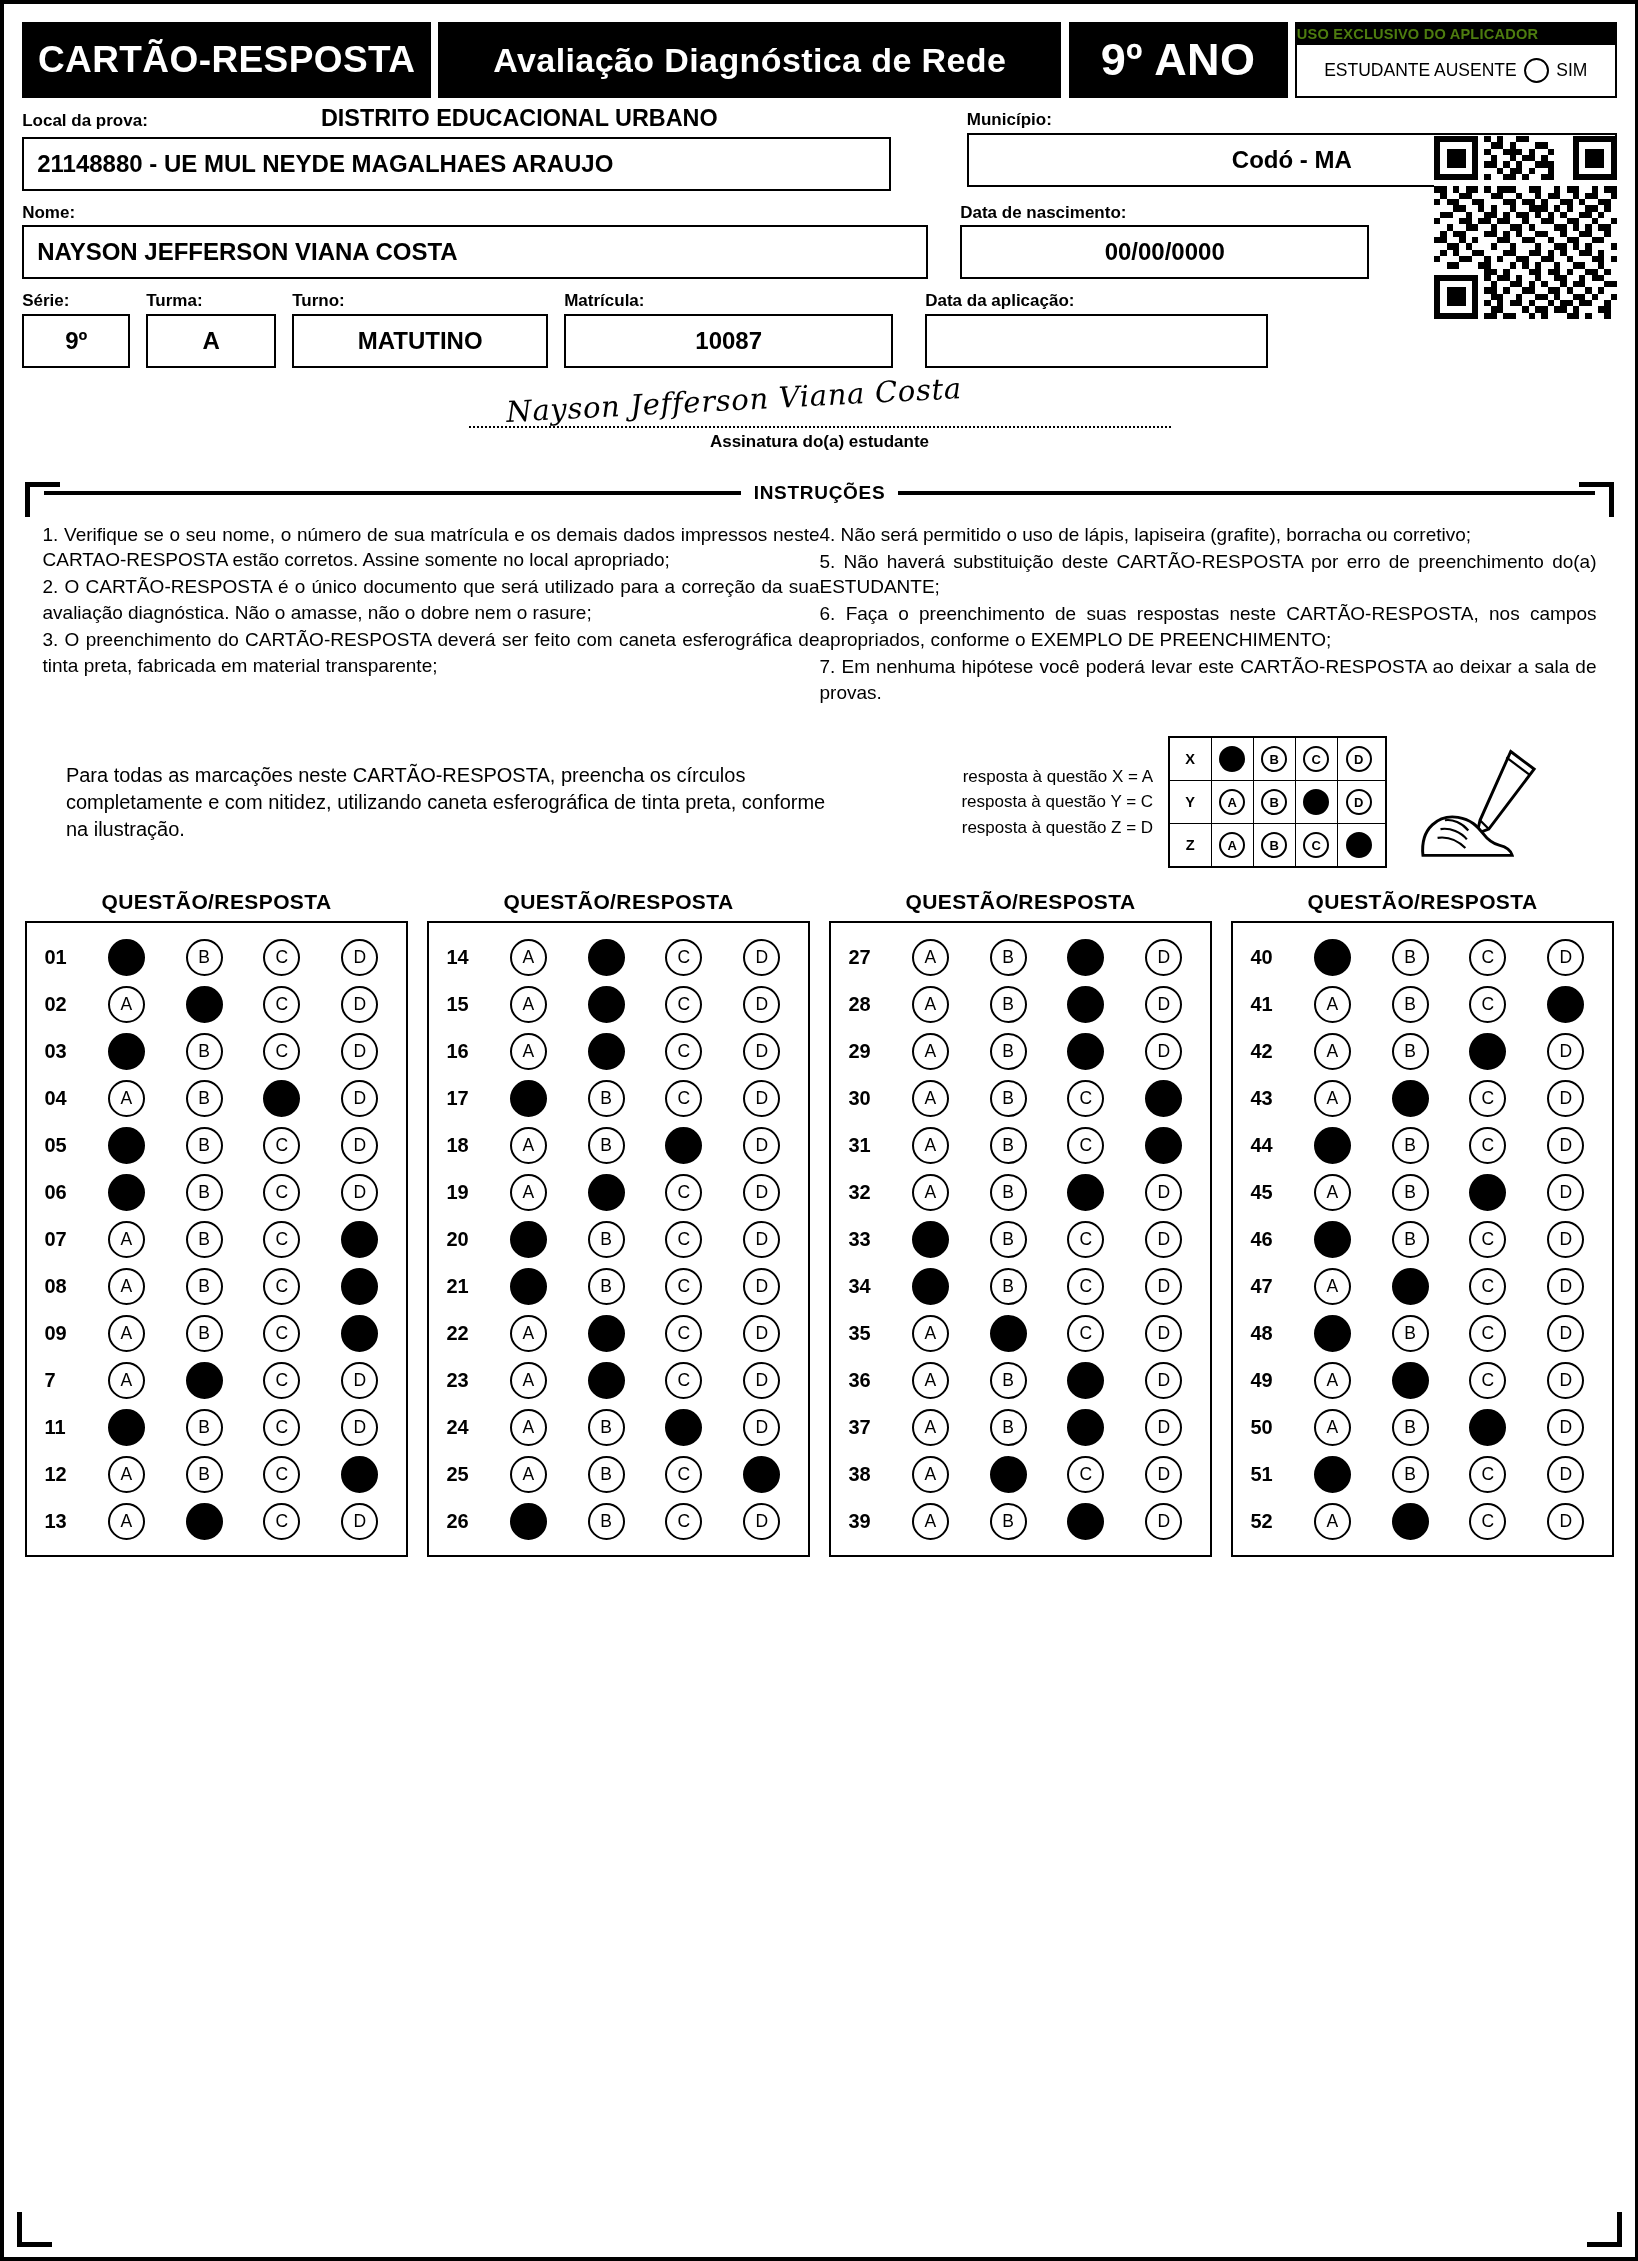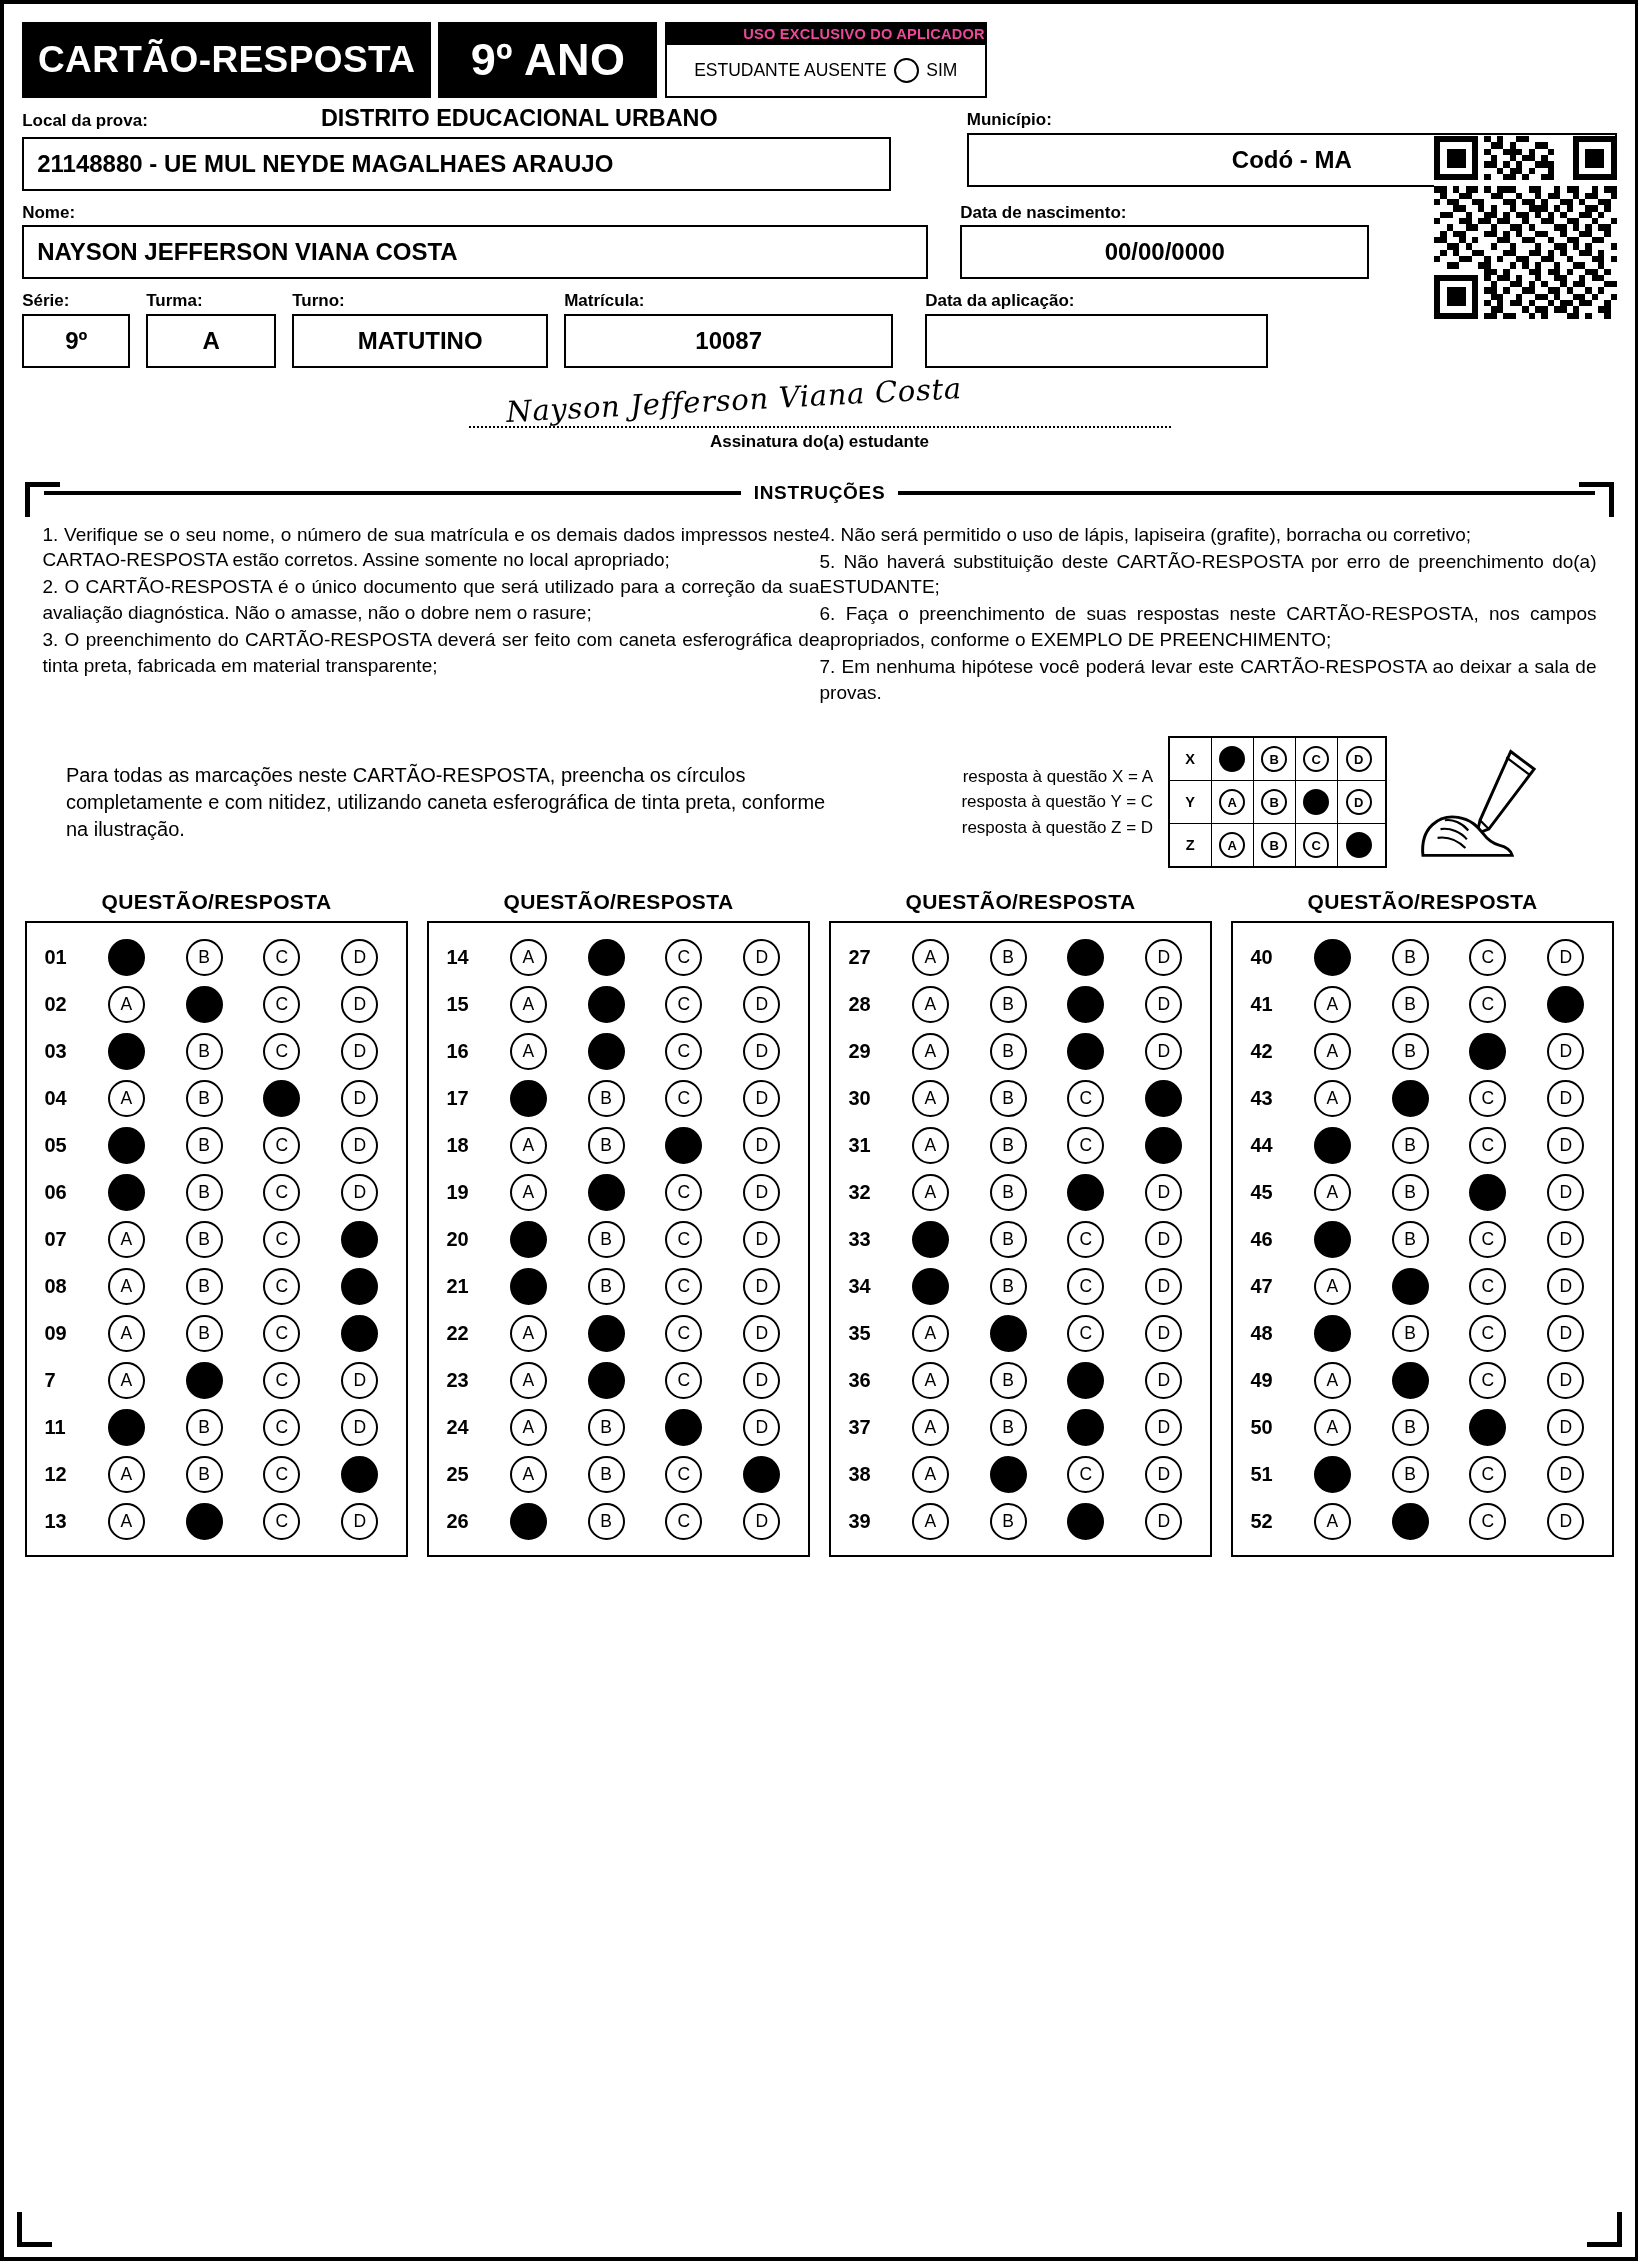--- a/index.html
+++ b/index.html
@@ -28,21 +28,21 @@
     font-weight:bold;
     letter-spacing:0.4px;
   }
   .hdr-cartao { width:409px; font-size:37px; }
   .hdr-aval   { flex:1; font-size:34px; }
   .hdr-ano    { width:219px; font-size:45px; }
   .hdr-uso {
     width:322px; border:2.2px solid #000; display:flex; flex-direction:column;
   }
   .hdr-uso-top {
-    background:#000; color:#ec4899; font-size:14.6px; text-align:right;
+    background:#000; color:#4d7c0f; font-size:14.6px; text-align:left;
     padding:2.2px 0 2.9px 0; font-weight:bold; letter-spacing:0.2px;
   }
   .hdr-uso-bot {
     flex:1; display:flex; align-items:center; justify-content:center;
     font-size:17.5px; gap:7.3px; font-weight:500;
   }
   .circ-empty {
     width:25px; height:25px; border:2.2px solid #000; border-radius:50%;
     display:inline-block;
   }
@@ -136,20 +136,21 @@
   .corner-br2 { position:absolute; right:13px; bottom:10.2px; width:35px; height:35px;
      border-right:5.8px solid #000; border-bottom:5.8px solid #000;}
 </style>
 </head>
 <body>
 
 <div class="page">
 
   <div class="header">
     <div class="hdr-black hdr-cartao">CARTÃO-RESPOSTA</div>
+    <div class="hdr-black hdr-aval">Avaliação Diagnóstica de Rede</div>
     <div class="hdr-black hdr-ano">9º ANO</div>
     <div class="hdr-uso">
       <div class="hdr-uso-top">USO EXCLUSIVO DO APLICADOR</div>
       <div class="hdr-uso-bot">
         <span>ESTUDANTE AUSENTE</span>
         <span class="circ-empty"></span>
         <span>SIM</span>
       </div>
     </div>
   </div>

